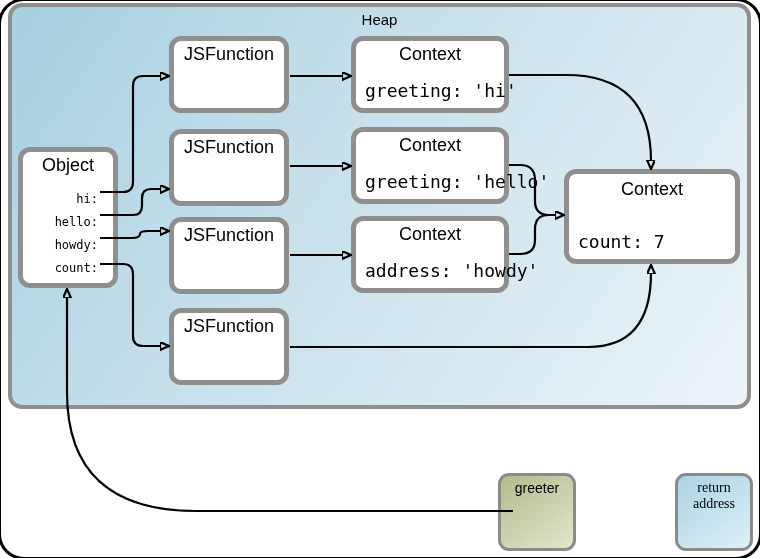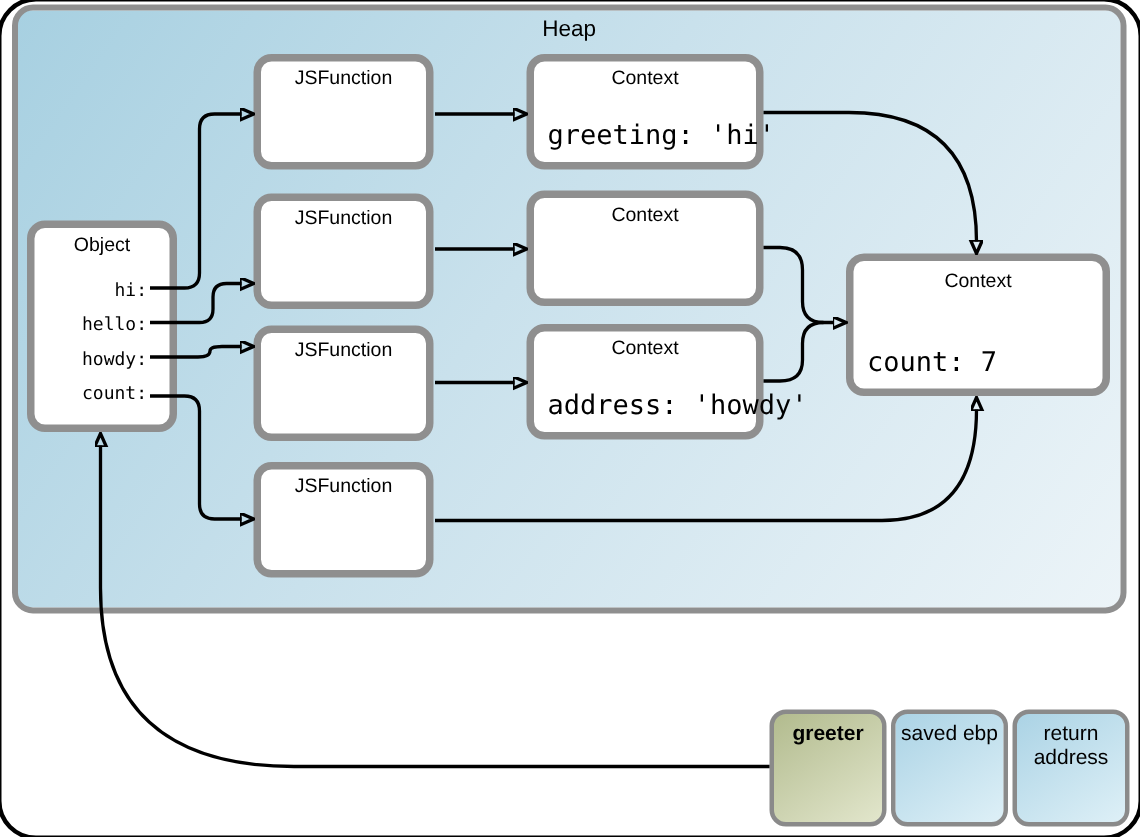--- a/index.html
+++ b/index.html
@@ -22,21 +22,21 @@
   }
   .heap-label {
     position:absolute; top:4px; left:0; width:100%;
     text-align:center; font-size:15px;
   }
   
   .node {
     position:absolute; box-sizing:border-box; background:#fff;
     border:5px solid #8f8f8f; border-radius:12px; z-index:5;
   }
-  .node-title { text-align:center; font-size:13px; margin-top:3px; }
+  .node-title { text-align:center; font-size:18px; margin-top:3px; }
   .node-body {
     position:absolute; left:9px; bottom:7px;
     font-family:"DejaVu Sans Mono", monospace; font-size:18px; white-space:pre;
   }
   .object-node   { left:18px;  top:147px; width:100px; height:141px; }
   .object-fields { margin-top:12px; }
   .object-field {
     height:23px; line-height:23px; text-align:right; padding-right:15px;
     font-family:"DejaVu Sans Mono", monospace; font-size:12px;
   }
@@ -49,23 +49,23 @@
   .ctx-3 { left:351px; top:216px; width:158px; height:77px; }
   .ctx-global { left:564px; top:169px; width:176px; height:95px; }
   .ctx-global .node-title { margin-top:5px; }
   
   .stack-box {
     position:absolute; top:473px; width:78px; height:78px;
     box-sizing:border-box; border:3px solid #8a8a8a; border-radius:11px;
     text-align:center; font-size:14px; line-height:16px; padding:4px 1px 0;
     z-index:5;
   }
-  .stack-greeter  { left:513px; background:linear-gradient(145deg,#b2bb8e 0%,#e2e6cc 100%);font-weight:bold; }
+  .stack-greeter  { left:498px; background:linear-gradient(145deg,#b2bb8e 0%,#e2e6cc 100%); }
   .stack-ebp      { left:594px; background:linear-gradient(145deg,#abd3e5 0%,#def0f7 100%); }
-  .stack-retaddr  { left:675px; background:linear-gradient(145deg,#abd3e5 0%,#def0f7 100%); }
+  .stack-retaddr  { left:675px; background:linear-gradient(145deg,#abd3e5 0%,#def0f7 100%);font-family:Liberation Serif, serif; }
   
   .wires {
     position:absolute; left:0; top:0; width:760px; height:558px;
     z-index:20; pointer-events:none;
   }
   .wires path { fill:none; stroke:#000; stroke-width:2.2px; }
 </style>
 </head>
 <body>
 
@@ -97,36 +97,34 @@
   <div class="node jsf-4">
     <div class="node-title">JSFunction</div>
   </div>
 
   <div class="node ctx-1">
     <div class="node-title">Context</div>
     <div class="node-body">greeting: 'hi'</div>
   </div>
   <div class="node ctx-2">
     <div class="node-title">Context</div>
+    <div class="node-body">greeting: 'hello'</div>
   </div>
   <div class="node ctx-3">
     <div class="node-title">Context</div>
     <div class="node-body">address: 'howdy'</div>
   </div>
 
   <div class="node ctx-global">
     <div class="node-title">Context</div>
     <div class="node-body">count: 7</div>
   </div>
 
   <div class="stack-box stack-greeter">
     <span>greeter</span>
-  </div>
-  <div class="stack-box stack-ebp">
-    <span>saved ebp</span>
   </div>
   <div class="stack-box stack-retaddr">
     <span>return address</span>
   </div>
 
   <svg class="wires" viewBox="0 0 760 558">
     <defs>
       <marker id="arr" markerWidth="10" markerHeight="10" refX="1" refY="4" orient="auto" markerUnits="userSpaceOnUse">
         <path d="M0,0 L9,4 L0,8 z" fill="#000" stroke="none"></path>
       </marker>

